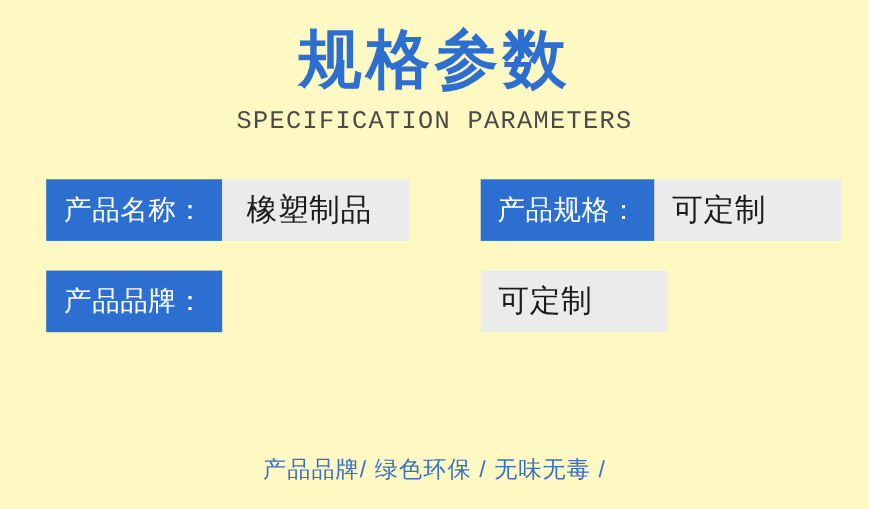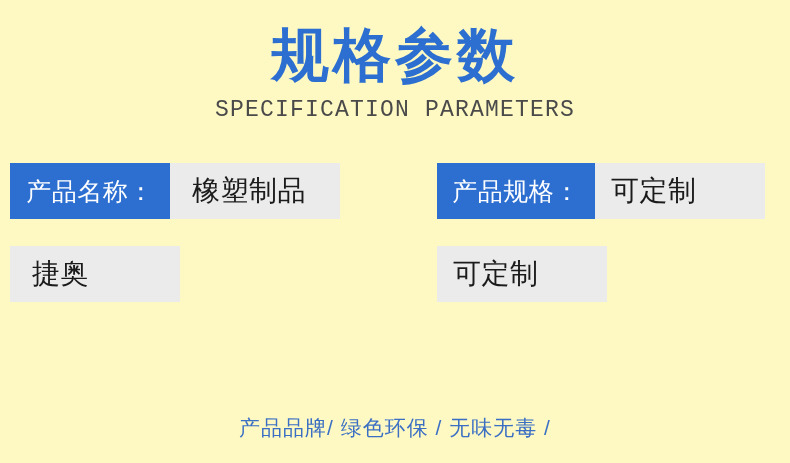--- a/index.html
+++ b/index.html
@@ -60,21 +60,21 @@
     top: 0;
     width: 790px;
     height: 463px;
   }
   .spec-row {
     position: absolute;
     height: 56px;
     display: flex;
     align-items: stretch;
   }
-  .spec-row.col-left  { left: 10px; }
+  .spec-row.col-left  { left: 42px; }
   .spec-row.col-right { left: 437px; }
   .spec-row.row-1 { top: 163px; }
   .spec-row.row-2 { top: 246px; }
 
   .spec-label {
     background: #2c6fd1;
     color: #ffffff;
     font-size: 25px;
     line-height: 56px;
     font-weight: normal;
@@ -137,21 +137,21 @@
       <div class="spec-label">产品名称：</div>
       <div class="spec-value">橡塑制品</div>
     </div>
 
     <div class="spec-row col-right row-1">
       <div class="spec-label">产品规格：</div>
       <div class="spec-value">可定制</div>
     </div>
 
     <div class="spec-row col-left row-2">
-      <div class="spec-value">捷奥</div>
+      <div class="spec-label">产品品牌：</div>
     </div>
 
     <div class="spec-row col-right row-2">
       <div class="spec-value">可定制</div>
     </div>
 
   </div>
 
   <div class="reasons">
     

